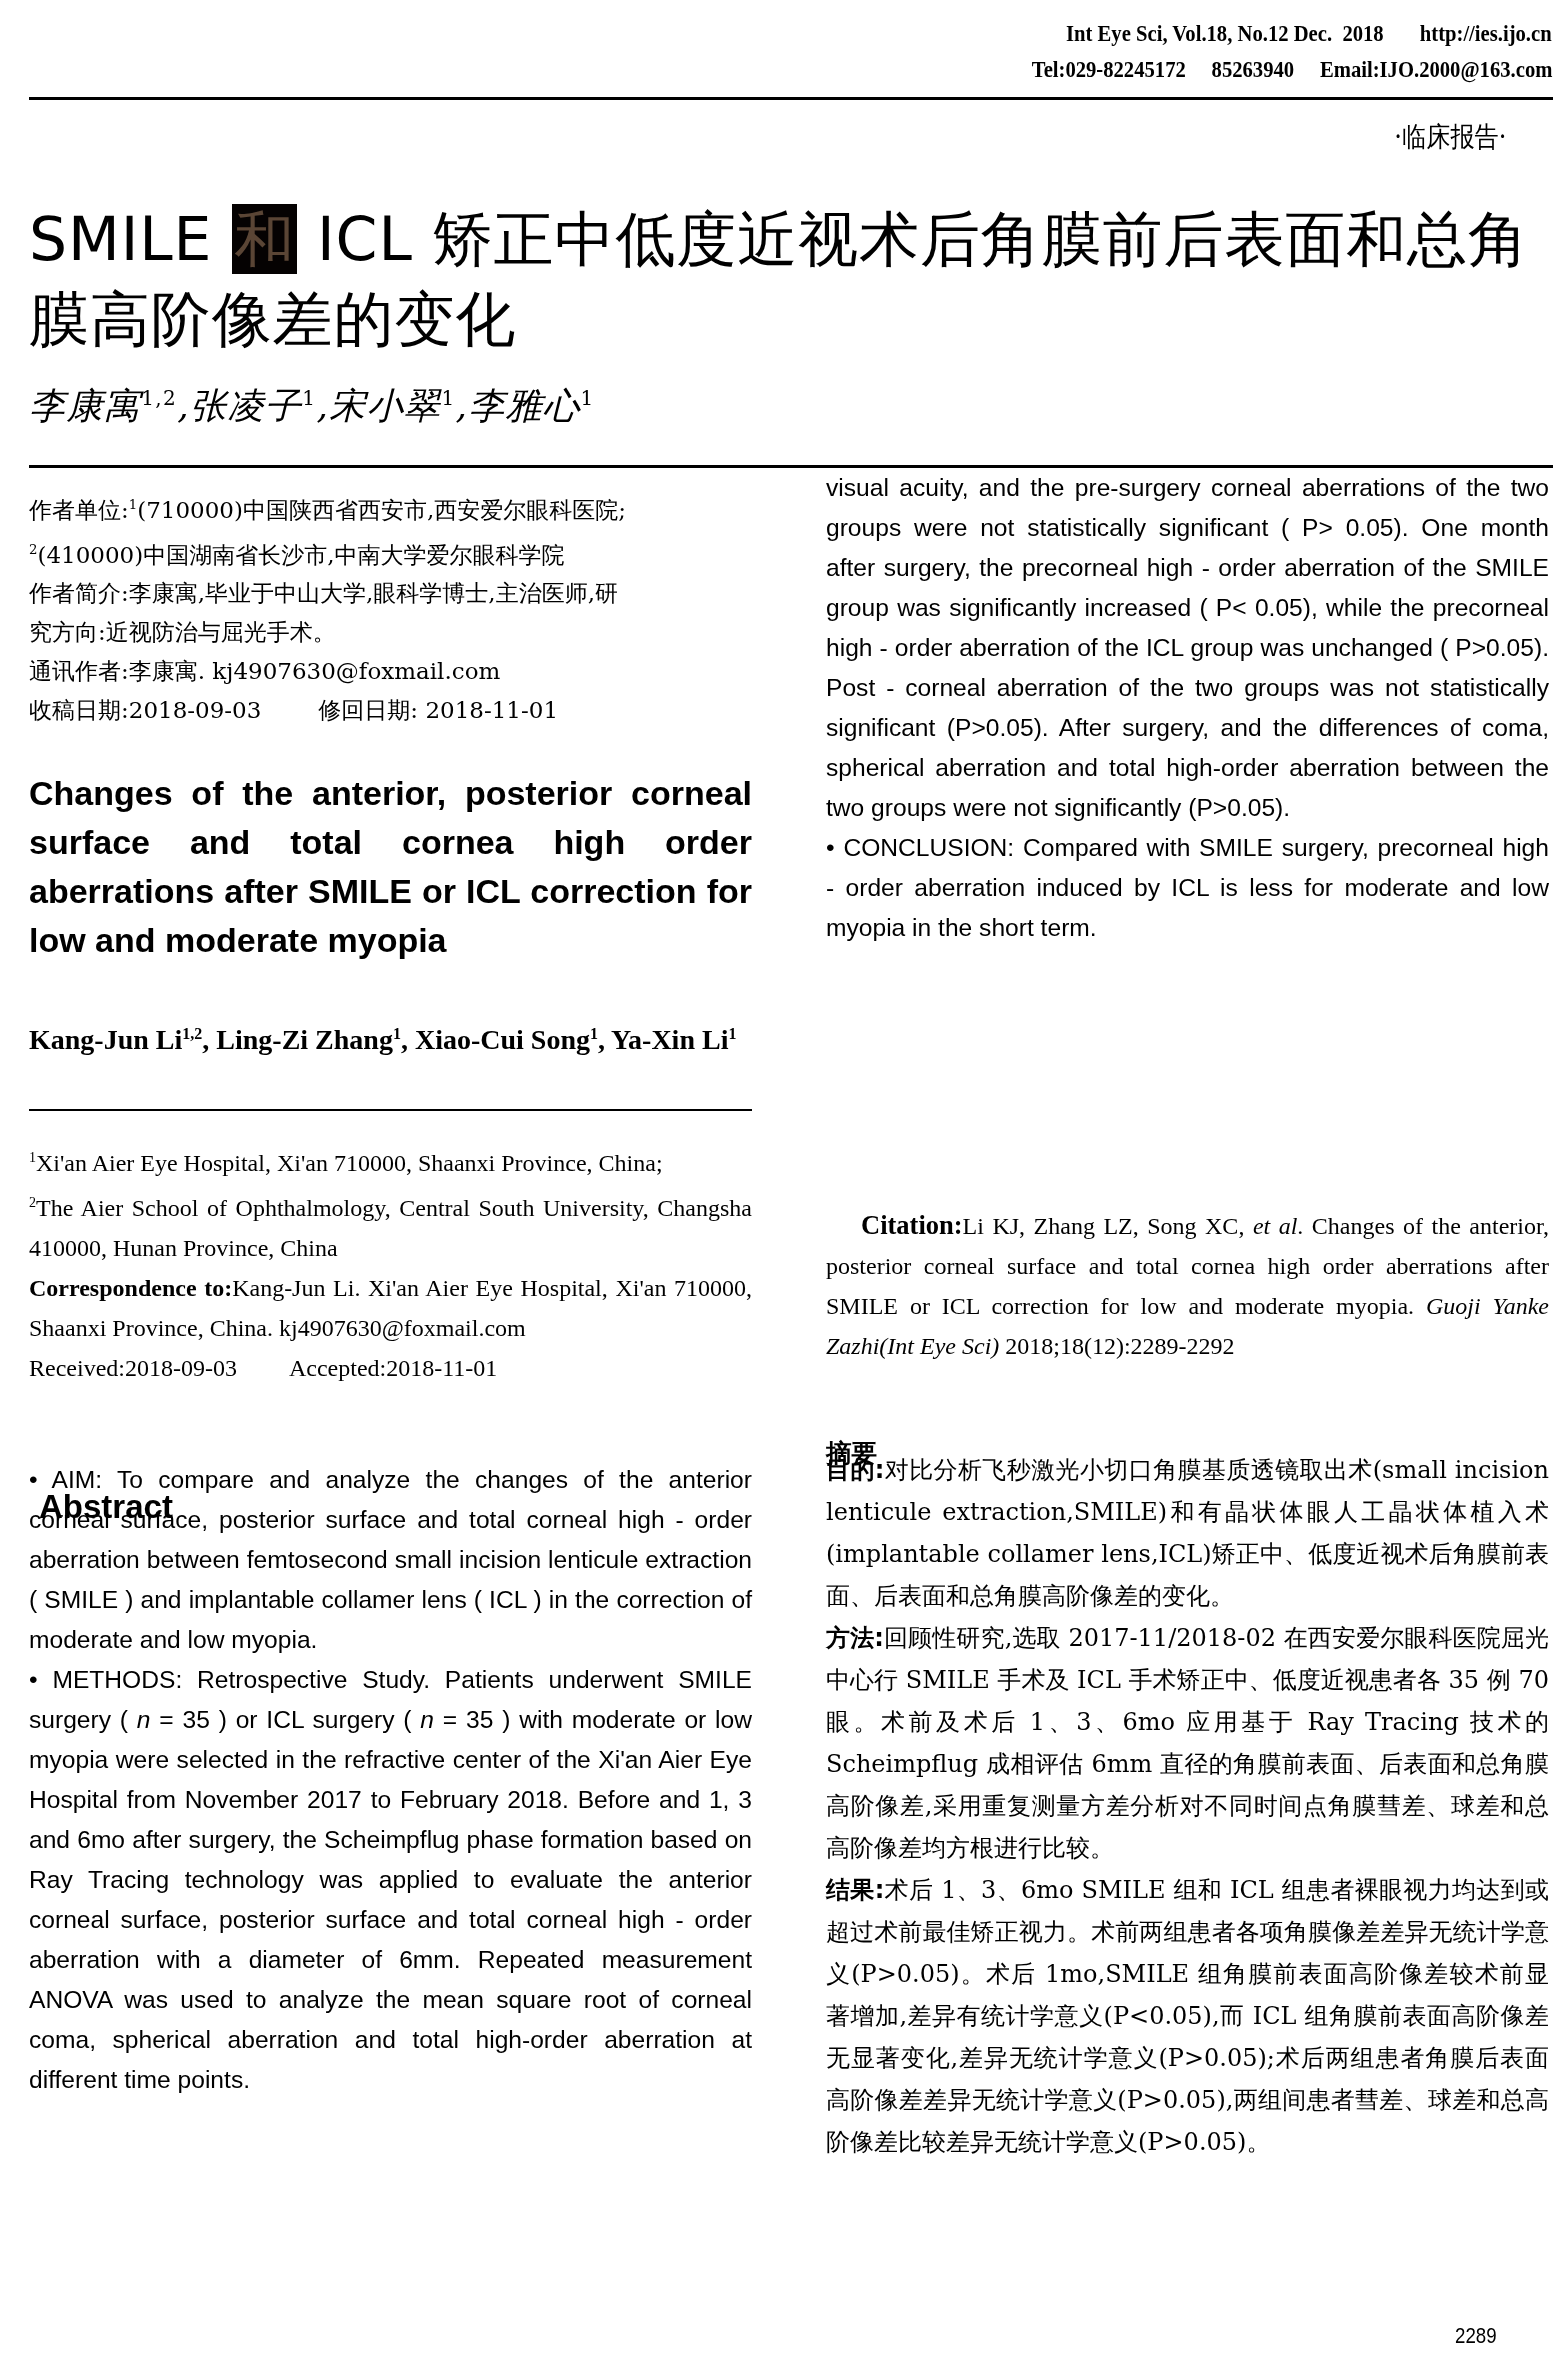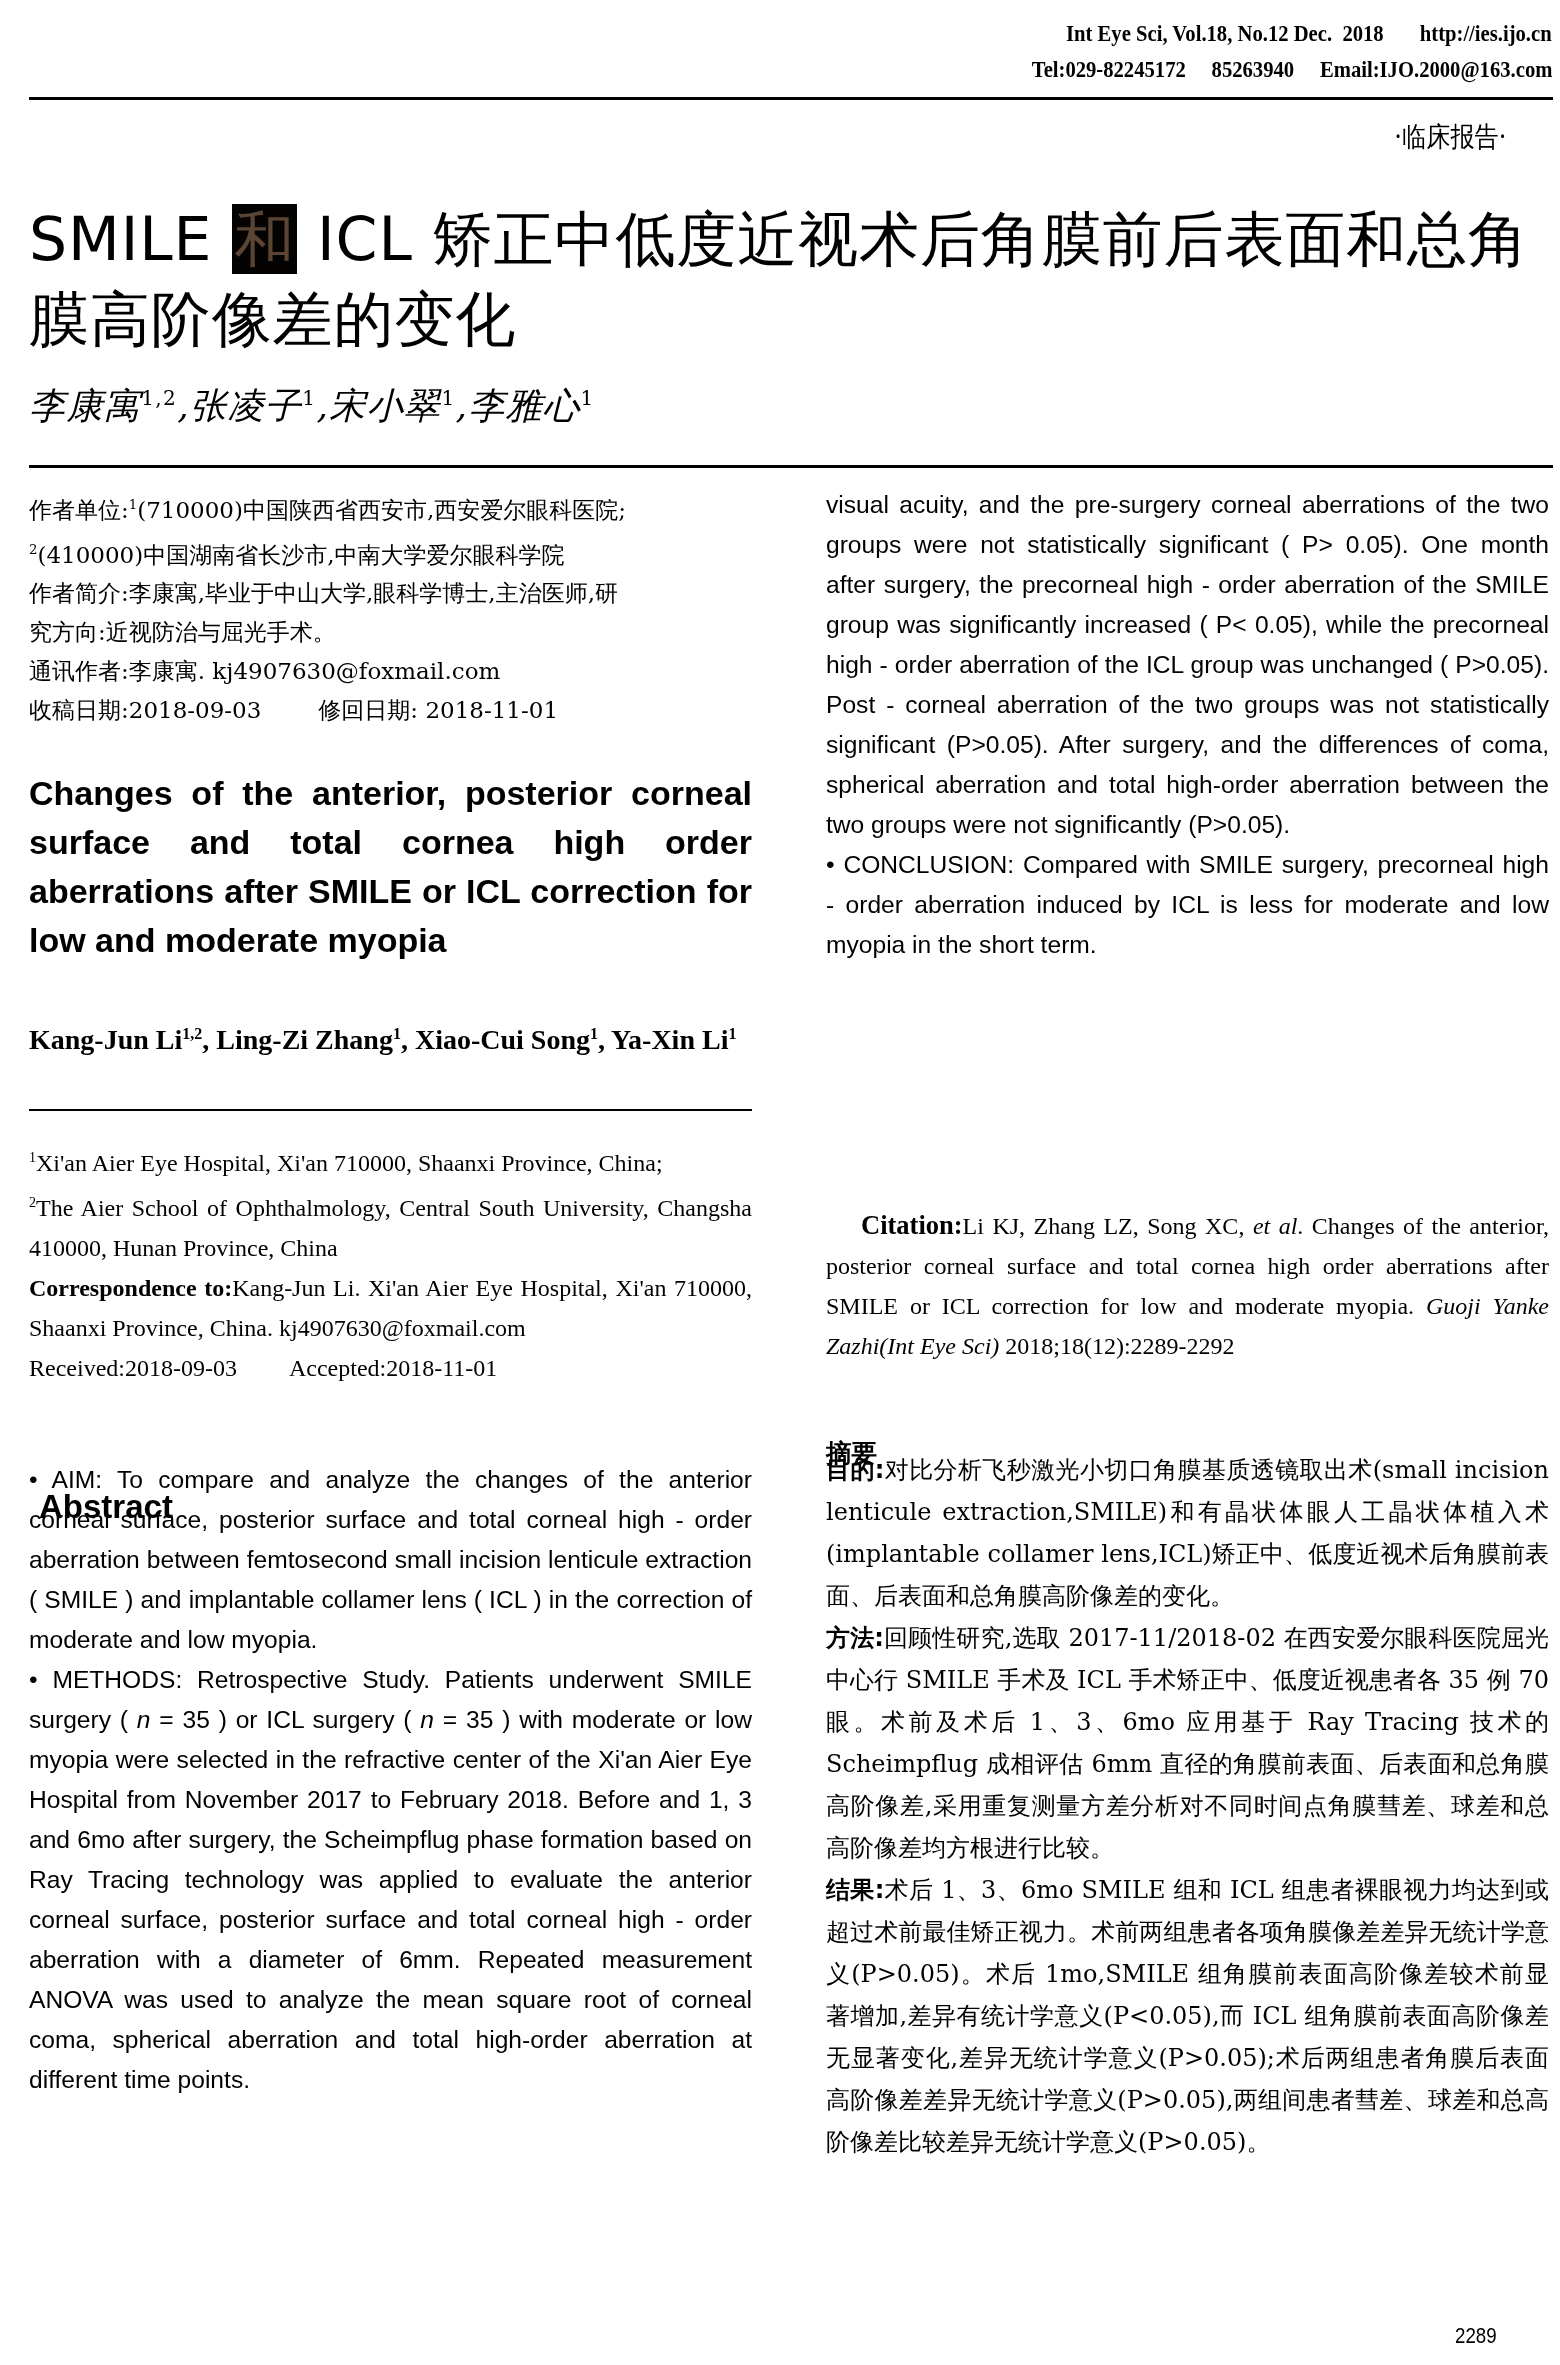--- a/index.html
+++ b/index.html
@@ -90,21 +90,21 @@
   <div><b>Correspondence to:</b><span>Kang-Jun Li. Xi'an Aier Eye Hospital, Xi'an 710000, Shaanxi Province, China. kj4907630@foxmail.com</span></div>
   <div><span>Received:2018-09-03</span><span style="display:inline-block;width:52px;"></span><span>Accepted:2018-11-01</span></div>
 </div>
 
 <div class="abs lcol abs-head" style="top:1488px;margin-left:10px;">Abstract</div>
 <div class="abs lcol body-en" style="top:1460px;">
   <p><span>• AIM:</span><span> To compare and analyze the changes of the anterior corneal surface, posterior surface and total corneal high - order aberration between femtosecond small incision lenticule extraction ( SMILE ) and implantable collamer lens ( ICL ) in the correction of moderate and low myopia.</span></p>
   <p><span>• METHODS:</span><span> Retrospective Study. Patients underwent SMILE surgery ( </span><i>n</i><span> = 35 ) or ICL surgery ( </span><i>n</i><span> = 35 ) with moderate or low myopia were selected in the refractive center of the Xi'an Aier Eye Hospital from November 2017 to February 2018. Before and 1, 3 and 6mo after surgery, the Scheimpflug phase formation based on Ray Tracing technology was applied to evaluate the anterior corneal surface, posterior surface and total corneal high - order aberration with a diameter of 6mm. Repeated measurement ANOVA was used to analyze the mean square root of corneal coma, spherical aberration and total high-order aberration at different time points.</span></p>
 </div>
 
-<div class="abs rcol body-en" style="top:485px;">
+<div class="abs rcol body-en" style="top:468px;">
   <p>visual acuity, and the pre-surgery corneal aberrations of the two groups were not statistically significant ( P&gt; 0.05). One month after surgery, the precorneal high - order aberration of the SMILE group was significantly increased ( P&lt; 0.05), while the precorneal high - order aberration of the ICL group was unchanged ( P&gt;0.05). Post - corneal aberration of the two groups was not statistically significant (P&gt;0.05). After surgery, and the differences of coma, spherical aberration and total high-order aberration between the two groups were not significantly (P&gt;0.05).</p>
   <p><span>• CONCLUSION:</span><span> Compared with SMILE surgery, precorneal high - order aberration induced by ICL is less for moderate and low myopia in the short term.</span></p>
 </div>
 
 <div class="abs rcol cite" style="top:1205px;"><b>Citation:</b><span>Li KJ, Zhang LZ, Song XC, </span><i>et al</i><span>. Changes of the anterior, posterior corneal surface and total cornea high order aberrations after SMILE or ICL correction for low and moderate myopia. </span><i>Guoji Yanke Zazhi(Int Eye Sci)</i><span> 2018;18(12):2289-2292</span></div>
 
 <div class="abs rcol cn-head" style="top:1413px;margin-top:23px;">摘要</div>
 <div class="abs rcol body-cn" style="top:1449px;">
   <p><b>目的:</b><span>对比分析飞秒激光小切口角膜基质透镜取出术(small incision lenticule extraction,SMILE)和有晶状体眼人工晶状体植入术(implantable collamer lens,ICL)矫正中、低度近视术后角膜前表面、后表面和总角膜高阶像差的变化。</span></p>
   <p><b>方法:</b><span>回顾性研究,选取 2017-11/2018-02 在西安爱尔眼科医院屈光中心行 SMILE 手术及 ICL 手术矫正中、低度近视患者各 35 例 70 眼。术前及术后 1、3、6mo 应用基于 Ray Tracing 技术的 Scheimpflug 成相评估 6mm 直径的角膜前表面、后表面和总角膜高阶像差,采用重复测量方差分析对不同时间点角膜彗差、球差和总高阶像差均方根进行比较。</span></p>

